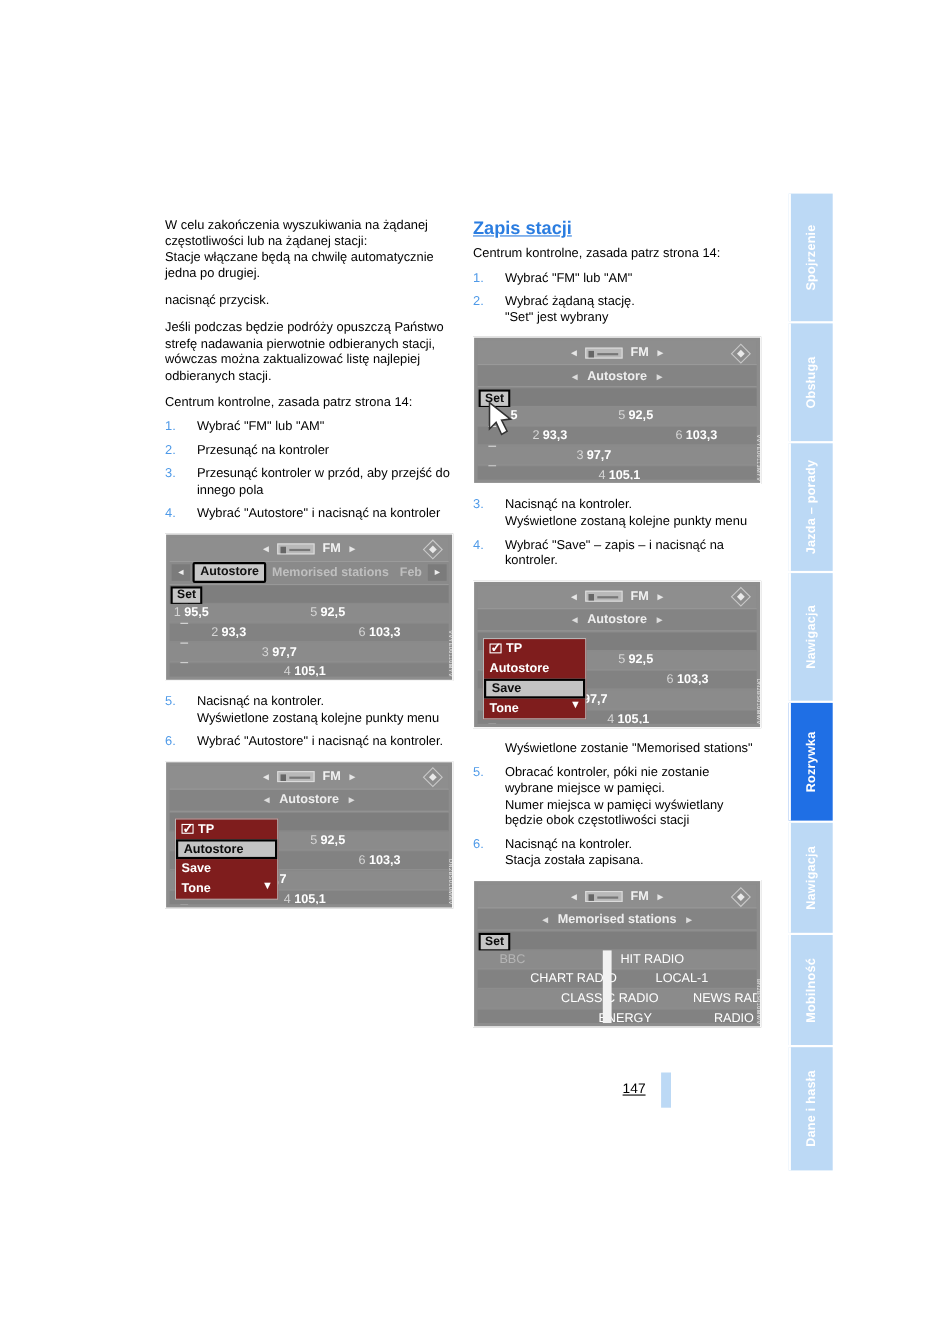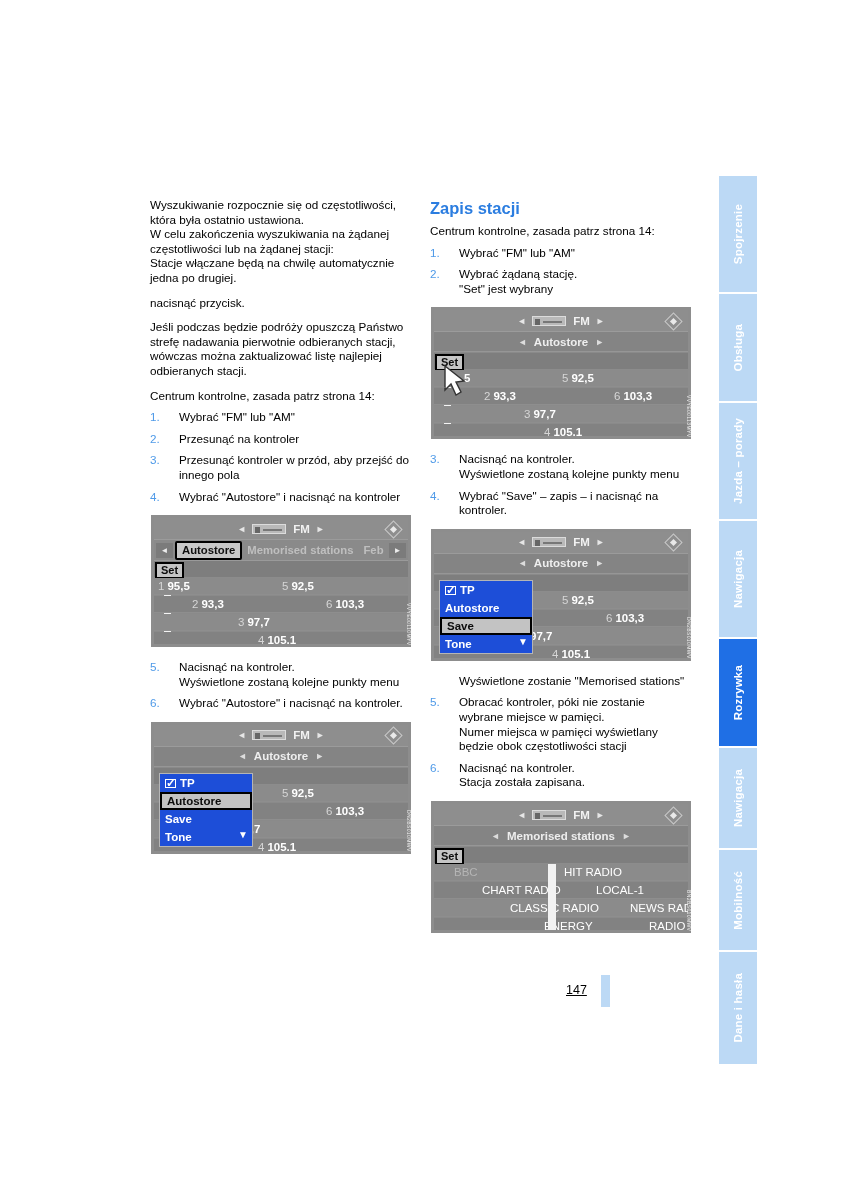--- a/index.html
+++ b/index.html
@@ -37,21 +37,21 @@
   }
 
   
   .col-left  { position:absolute; left:150px; top:198px; width:262px; }
   .col-right { position:absolute; left:430px; top:198px; width:262px; }
 
   h2.sec {
     color:#2b7de0; font-size:14.5px; font-weight:bold;
     margin:0 0 5px 0; line-height:1.28;
   }
-  h2.sec.big { font-size:16.5px; }
+  h2.sec.big { font-size:16.5px;text-decoration:underline; }
   p.body {
     font-size:11.7px; line-height:14.6px; color:#000;
     margin:0 0 10px 0;
   }
   p.body.tight { margin-bottom:0px; }
   p.lead { font-size:11.7px; line-height:14.6px; color:#000; margin:0 0 7px 0; }
 
   ol.steps { margin:0 0 10px 0; padding:0; list-style:none; }
   ol.steps li {
     position:relative; padding-left:29px;
@@ -176,21 +176,21 @@
     background:#979797;
   }
   .scrollcol .thumb {
     position:absolute; left:0; top:2px; width:7px; height:52px;
     background:#f4f4f4;
   }
 
   
   .menu {
     position:absolute; left:5px; top:48px; width:94px;
-    background:#1d4ed8;
+    background:#7f1d1d;
     border:1px solid #b5b5b5;
     z-index:5;
   }
   .menu .mi {
     height:18px; line-height:18px; padding-left:5px;
     color:#ffffff; font-size:11.5px; font-weight:bold;
     white-space:nowrap;
   }
   .menu .mi.sel {
     background:#c3c3c3; color:#0c0c0c;
@@ -278,21 +278,20 @@
     <div class="tab" style="top:674px;height:100px">
       <span class="tab-label">Mobilność</span>
     </div>
     <div class="tab" style="top:776px;height:112px">
       <span class="tab-label">Dane i hasła</span>
     </div>
   </div>
 
   <div class="col-left">
 
-    <p class="body tight">Wyszukiwanie rozpocznie się od częstotliwości, która była ostatnio ustawiona.</p>
     <p class="body tight">W celu zakończenia wyszukiwania na żądanej częstotliwości lub na żądanej stacji:</p>
     <p class="body">Stacje włączane będą na chwilę automatycznie jedna po drugiej.</p>
     <p class="body">nacisnąć przycisk.</p>
 
     <p class="body">Jeśli podczas będzie podróży opuszczą Państwo strefę nadawania pierwotnie odbieranych stacji, wówczas można zaktualizować listę najlepiej odbieranych stacji.</p>
     <p class="lead">Centrum kontrolne, zasada patrz strona 14:</p>
 
     <ol class="steps">
       <li>
         <span class="num">1.</span>

